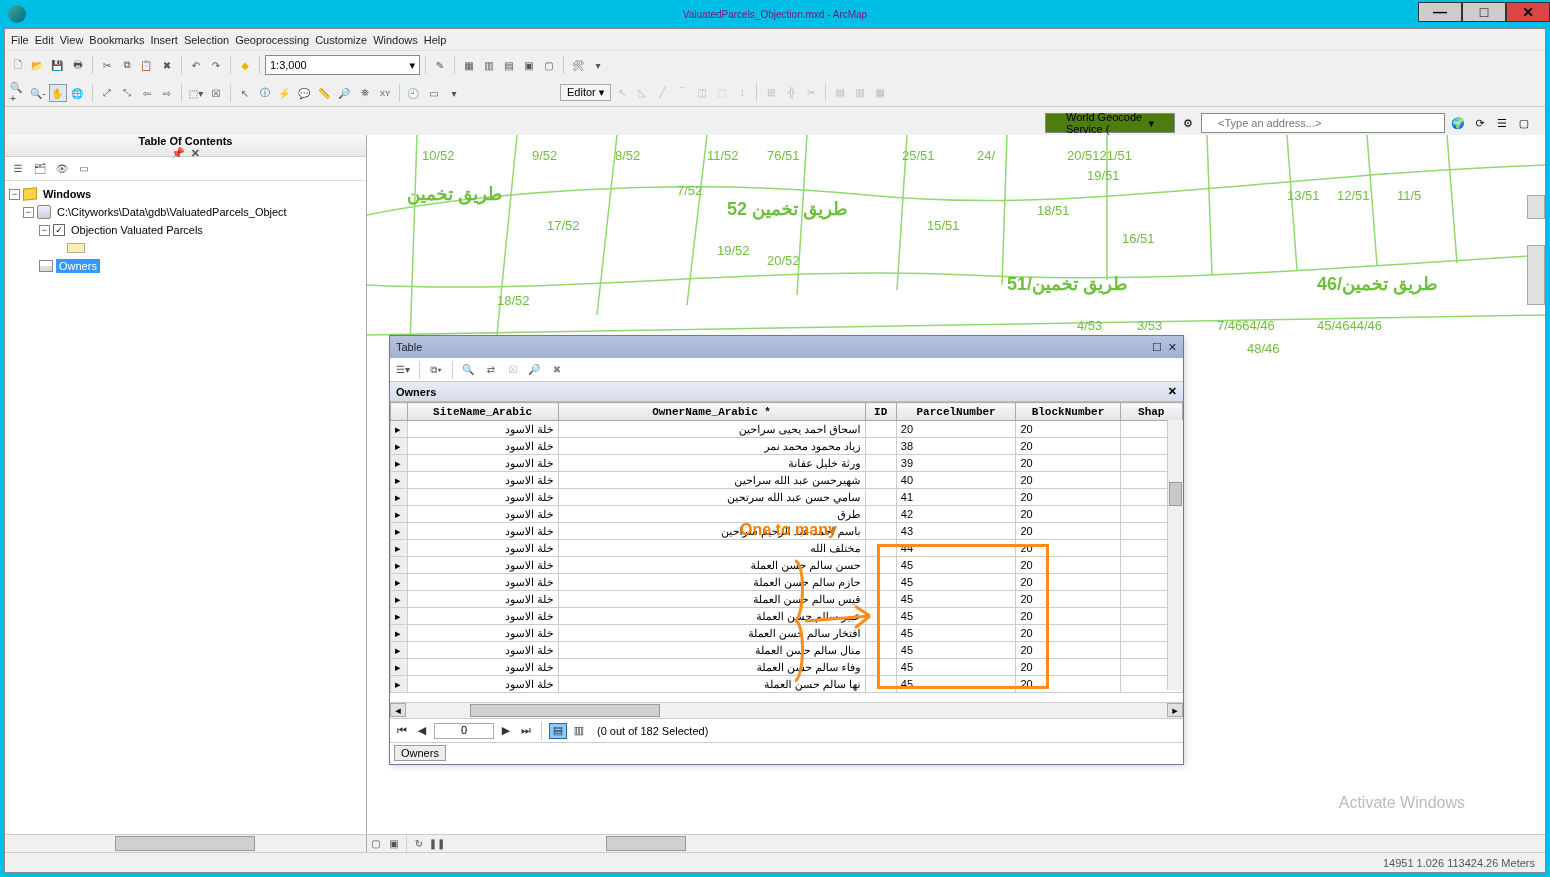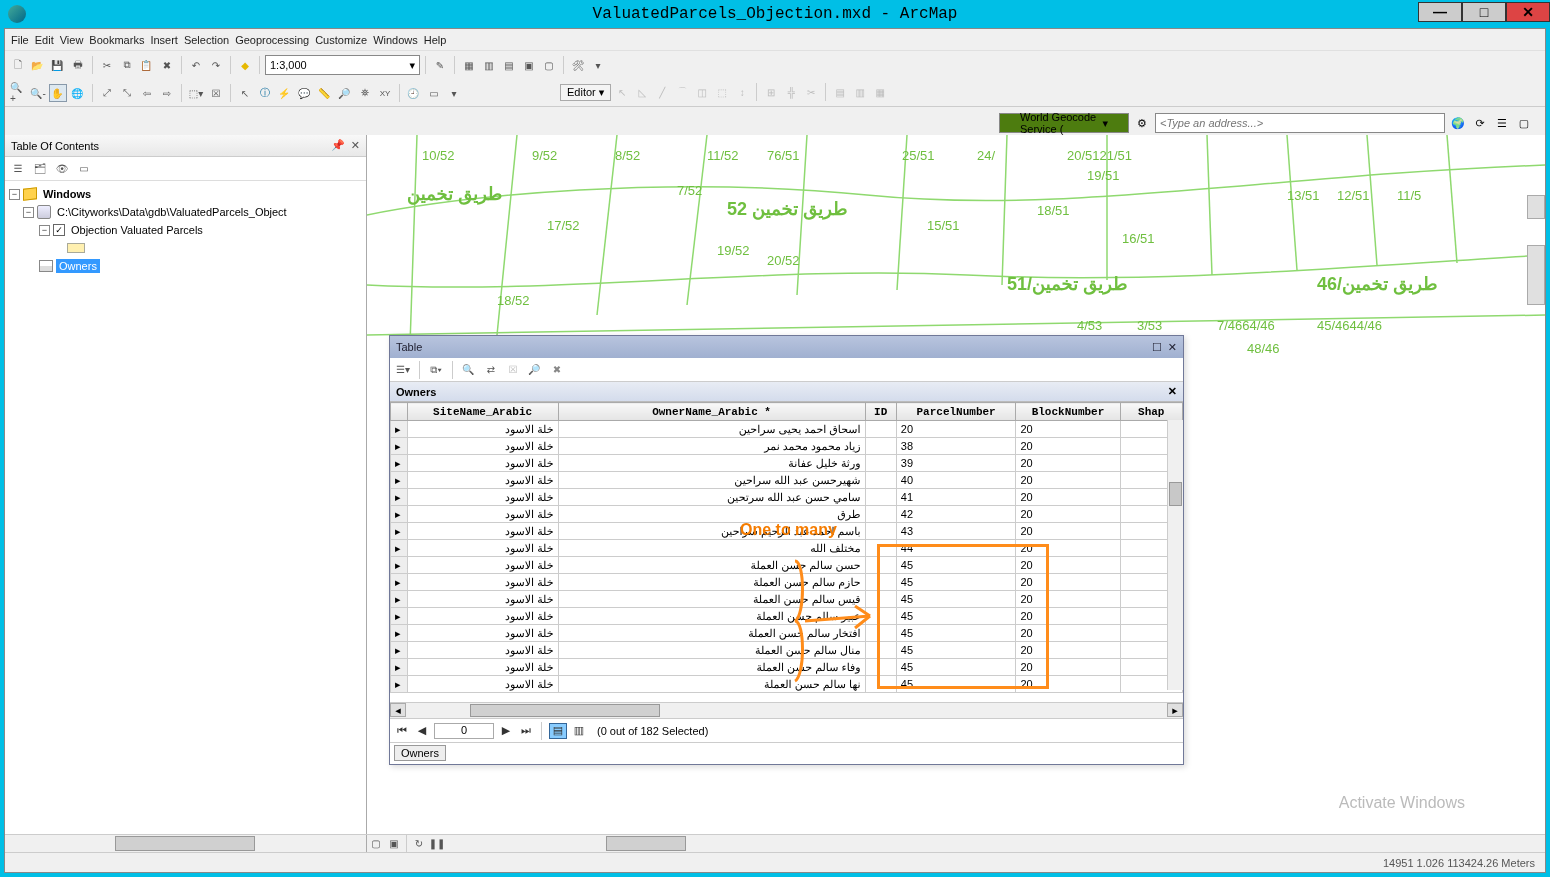--- a/index.html
+++ b/index.html
@@ -1,21 +1,21 @@
 <!DOCTYPE html>
 <html><head>
 <meta charset="utf-8">
 <style>
 * { box-sizing: border-box; margin: 0; padding: 0; font-family: "Segoe UI", Tahoma, sans-serif; font-size: 11px; }
 body { background: #00bfe6; width: 1550px; height: 877px; position: relative; overflow: hidden; }
 
 
 .titlebar { height: 28px; background: #00bfe6; display: flex; align-items: center; position: relative; }
 .titlebar .app-icon { width: 18px; height: 18px; margin-left: 8px; border-radius: 50%; background: linear-gradient(135deg,#4a9,#068); display:inline-block;}
-.titlebar .title { position: absolute; left: 50%; transform: translateX(-50%); font-size: 16px; color: #000000; font-family: Liberation Mono, monospace; }
+.titlebar .title { position: absolute; left: 50%; transform: translateX(-50%); font-size: 10px; color: #701a75; }
 .win-controls { position: absolute; right: 0; top: 0; display: flex; height: 28px; }
 .win-btn { width: 44px; height: 20px; border: 1px solid #333; display:flex; align-items:center; justify-content:center; font-size:14px; font-weight:bold; margin-top:2px; }
 .win-min { background:#ccc; }
 .win-max { background:#ccc; }
 .win-close { background:#d44; color:#000; }
 
 
 .appwin { position:absolute; top:28px; left:4px; right:4px; bottom:4px; background:#f0f0f0; border:1px solid #888; display:flex; flex-direction:column;}
 
 
@@ -29,29 +29,29 @@
 .tb-sep { width:1px; height:18px; background:#ccc; margin:0 3px;}
 .scale-combo { width:155px; height:20px; border:1px solid #888; background:white; padding:0 4px; display:flex; align-items:center; justify-content:space-between;}
 
 
 .row2-editor { position:absolute; left:555px; top:28px; height:26px; display:flex; align-items:center; gap:2px;}
 .editor-btn { border:1px solid #aaa; padding:1px 6px; background:#f4f4f4; display:flex; align-items:center; gap:3px;}
 
 
 .geocode-bar { position:absolute; top:58px; right:12px; height:24px; display:flex; align-items:center; gap:4px;}
 .geo-combo { width:130px; height:20px; border:1px solid #888; background:#4d7c0f; padding:0 20px; display:flex; align-items:center; justify-content:space-between;}
-.geo-input { width:290px; height:20px; border:1px solid #888; background:white; padding:0 4px; color:#777; font-style:italic;}
+.geo-input { width:244px; height:20px; border:1px solid #888; background:white; padding:0 16px; color:#777; }
 .round-btn { width:18px; height:18px; border-radius:3px; display:inline-flex; align-items:center; justify-content:center;}
 
 
 .mainarea { flex:1; display:flex; position:relative;}
 
 
 .toc { width:362px; border-right:1px solid #aaa; background:white; display:flex; flex-direction:column;}
-.toc-header { height:22px; background:linear-gradient(#f8f8f8,#e8e8e8); border-bottom:1px solid #ccc; display:flex; align-items:center; justify-content:space-between; padding:0 6px; font-weight:normal;}
+.toc-header { height:22px; background:linear-gradient(#f8f8f8,#e8e8e8); border-bottom:1px solid #ccc; display:flex; align-items:center; justify-content:space-between; padding:0 6px; font-weight:bold;flex-direction:column;}
 .toc-header .pins { display:flex; gap:6px; color:#555;}
 .toc-btns { height:24px; border-bottom:1px solid #ddd; display:flex; align-items:center; gap:4px; padding:0 4px;}
 .toc-tree { flex:1; padding:4px 4px; overflow:hidden;}
 .tree-row { display:flex; align-items:center; height:18px; gap:3px;}
 .tree-indent1 { padding-left:14px;} .tree-indent2 { padding-left:30px;} .tree-indent3 { padding-left:58px;}
 .tree-expand { width:11px; height:11px; border:1px solid #888; display:inline-flex; align-items:center; justify-content:center; font-size:9px; line-height:9px; color:#333; background:white;}
 .tree-check { width:12px; height:12px; border:1px solid #666; background:white; display:inline-flex; align-items:center; justify-content:center; font-size:9px;}
 .tree-label { padding:1px 3px;}
 .tree-sel { background:#3399ff; color:white;}
 .layer-swatch { width:18px; height:10px; background:#fff0b0; border:1px solid #aa9;}

